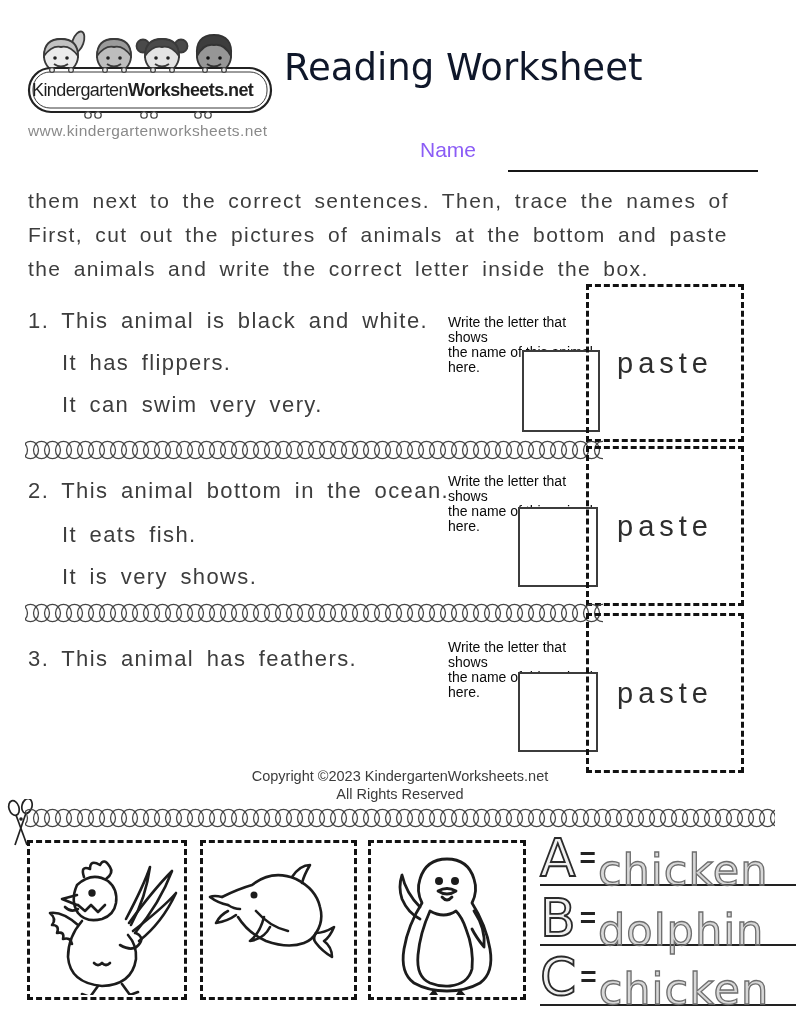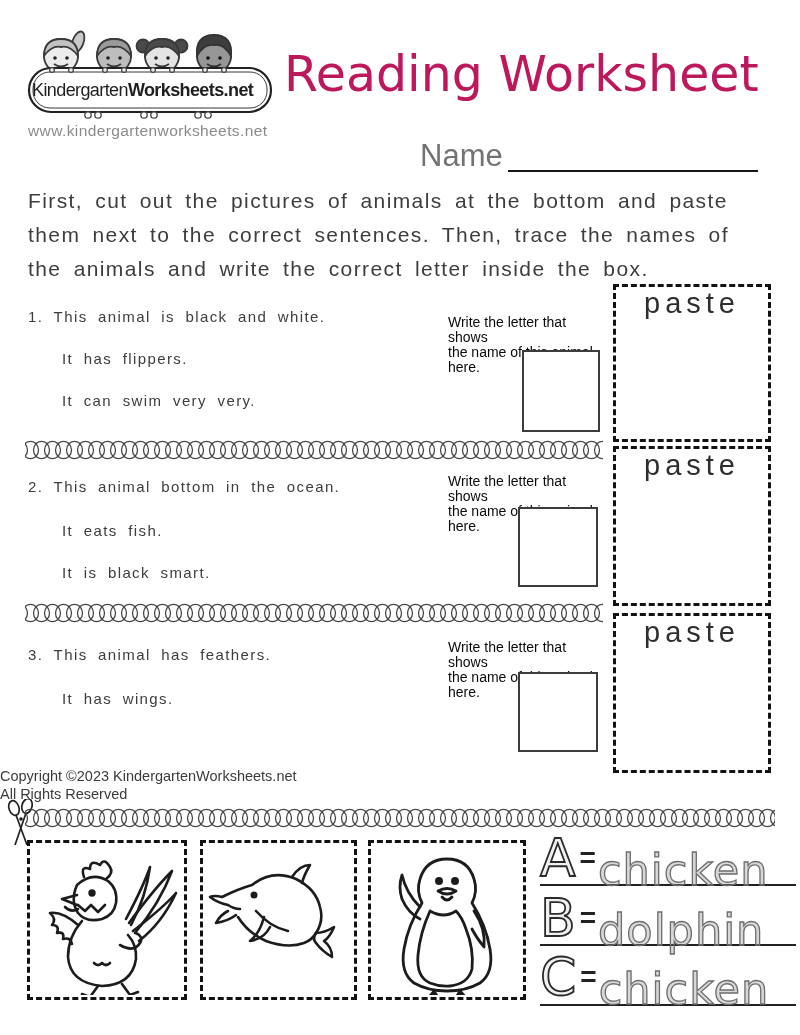--- a/index.html
+++ b/index.html
@@ -7,41 +7,41 @@
         font-family:"Liberation Sans",sans-serif;color:#1a1a1a;}
 
   
   .logo-svg{position:absolute;left:26px;top:26px;}
   .logo-text{position:absolute;left:32px;top:80px;width:280px;text-align:left;
              font-size:18px;letter-spacing:-0.6px;color:#1f1f1f;white-space:nowrap;}
   .logo-text .bold{font-weight:700;}
   .site-url{position:absolute;left:28px;top:122px;font-size:15.5px;color:#8a8a8a;letter-spacing:.4px;}
 
   
-  .title{position:absolute;left:284px;top:46px;font-size:49px;font-family:"DejaVu Sans",sans-serif;
-         color:#be185d;letter-spacing:0;}
-  .name-label{position:absolute;left:420px;top:138px;font-size:31px;color:#737373;}
+  .title{position:absolute;left:284px;top:46px;font-size:37px;font-family:"DejaVu Sans",sans-serif;
+         color:#0f172a;letter-spacing:0;}
+  .name-label{position:absolute;left:420px;top:138px;font-size:21px;color:#8b5cf6;}
   .name-line{position:absolute;left:508px;top:130px;width:250px;height:40px;border-bottom:2px solid #161616;}
 
   
   .hw{color:#3d3d3d;letter-spacing:1.4px;word-spacing:5px;font-family:"Liberation Sans",sans-serif;}
   .instr{position:absolute;left:28px;top:184px;width:750px;font-size:21px;line-height:34px;}
-  .q-line{position:absolute;font-size:15px;white-space:nowrap;}
+  .q-line{position:absolute;font-size:22px;white-space:nowrap;}
 
   .caption{position:absolute;left:448px;width:160px;font-size:14px;line-height:15px;color:#0a0a0a;
            letter-spacing:0;word-spacing:0;}
   .write-box{position:absolute;border:2px solid #3c3c3c;background:#fff;box-sizing:border-box;}
-  .paste-box{position:absolute;left:613px;width:158px;border:3px dashed #121212;box-sizing:border-box;
-             display:flex;justify-content:center;}
+  .paste-box{position:absolute;left:586px;width:158px;border:3px dashed #121212;box-sizing:border-box;
+             display:flex;align-items:center;justify-content:center;}
   .paste-box span{font-size:29px;color:#2e2e2e;letter-spacing:5px;word-spacing:0;}
 
   .chain{position:absolute;left:25px;height:20px;}
 
   
-  .copyright{position:absolute;left:0;top:767px;width:800px;font-size:14.5px;
+  .copyright{position:absolute;left:0;top:767px;width:800px;text-align:center;font-size:14.5px;
              color:#3b3b3b;line-height:18px;}
 
   
   .scissors{position:absolute;left:5px;top:799px;}
   .cut-box{position:absolute;top:840px;width:160px;height:160px;border:3px dashed #121212;
            box-sizing:border-box;display:flex;align-items:center;justify-content:center;}
   .key-row{position:absolute;left:540px;width:256px;border-bottom:2px solid #222;
            display:flex;align-items:center;}
   .key-letter{font-size:52px;line-height:1;color:#f0f0f0;-webkit-text-stroke:1.8px #2b2b2b;
               font-family:"DejaVu Sans",sans-serif;}
@@ -127,22 +127,22 @@
     </g>
   </svg>
   <div class="logo-text"><span>Kindergarten</span><span class="bold">Worksheets.net</span></div>
   <div class="site-url">www.kindergartenworksheets.net</div>
 
   <div class="title">Reading Worksheet</div>
   <div class="name-label">Name</div>
   <div class="name-line"></div>
 
   <div class="instr hw">
+    <div>them next to the correct sentences. Then, trace the names of</div>
     <div>First, cut out the pictures of animals at the bottom and paste</div>
-    <div>them next to the correct sentences. Then, trace the names of</div>
     <div>the animals and write the correct letter inside the box.</div>
   </div>
 
   <div class="q-line hw" style="left:28px;top:308px"><span>1.</span> <span>This animal is black and white.</span></div>
   <div class="q-line hw" style="left:62px;top:350px">It has flippers.</div>
   <div class="q-line hw" style="left:62px;top:392px">It can swim very very.</div>
   <div class="caption" style="top:315px">
     <div>Write the letter that shows</div>
     <div>the name of this animal here.</div>
   </div>
@@ -150,36 +150,35 @@
   <div class="paste-box" style="top:284px;height:158px">
       <span>paste</span>
     </div>
 
   <svg class="chain" style="top:440px" width="578" height="20">
       <rect width="578" height="20" fill="url(#chainpat)"></rect>
     </svg>
 
   <div class="q-line hw" style="left:28px;top:478px"><span>2.</span> <span>This animal bottom in the ocean.</span></div>
   <div class="q-line hw" style="left:62px;top:522px">It eats fish.</div>
-  <div class="q-line hw" style="left:62px;top:564px">It is black smart.</div>
+  <div class="q-line hw" style="left:62px;top:564px">It is very shows.</div>
   <div class="caption" style="top:474px">
     <div>Write the letter that shows</div>
     <div>the name of this animal here.</div>
   </div>
   <div class="write-box" style="left:518px;top:507px;width:80px;height:80px"></div>
   <div class="paste-box" style="top:446px;height:160px">
       <span>paste</span>
     </div>
 
   <svg class="chain" style="top:603px" width="578" height="20">
       <rect width="578" height="20" fill="url(#chainpat)"></rect>
     </svg>
 
   <div class="q-line hw" style="left:28px;top:646px"><span>3.</span> <span>This animal has feathers.</span></div>
-  <div class="q-line hw" style="left:62px;top:690px">It has wings.</div>
   <div class="caption" style="top:640px">
     <div>Write the letter that shows</div>
     <div>the name of this animal here.</div>
   </div>
   <div class="write-box" style="left:518px;top:672px;width:80px;height:80px"></div>
   <div class="paste-box" style="top:613px;height:160px">
       <span>paste</span>
     </div>
 
   <div class="copyright">

